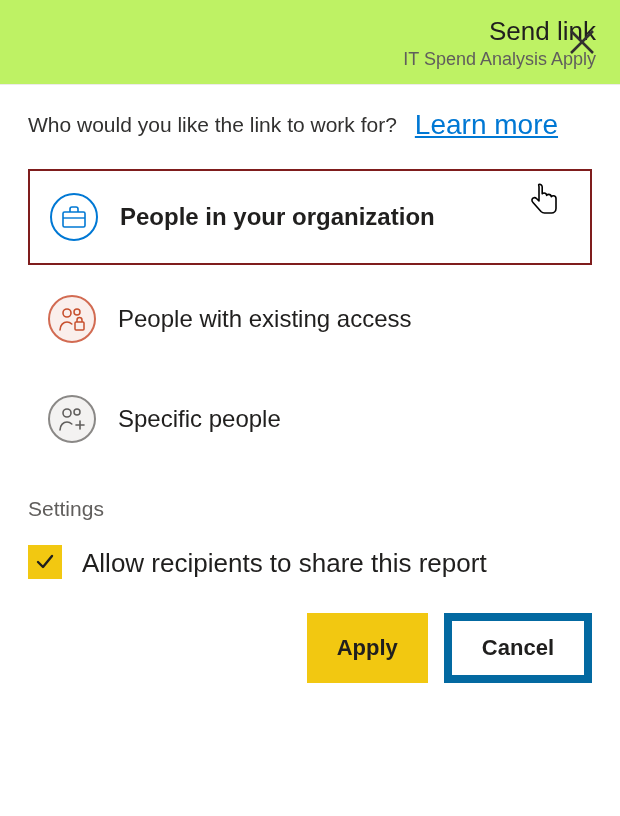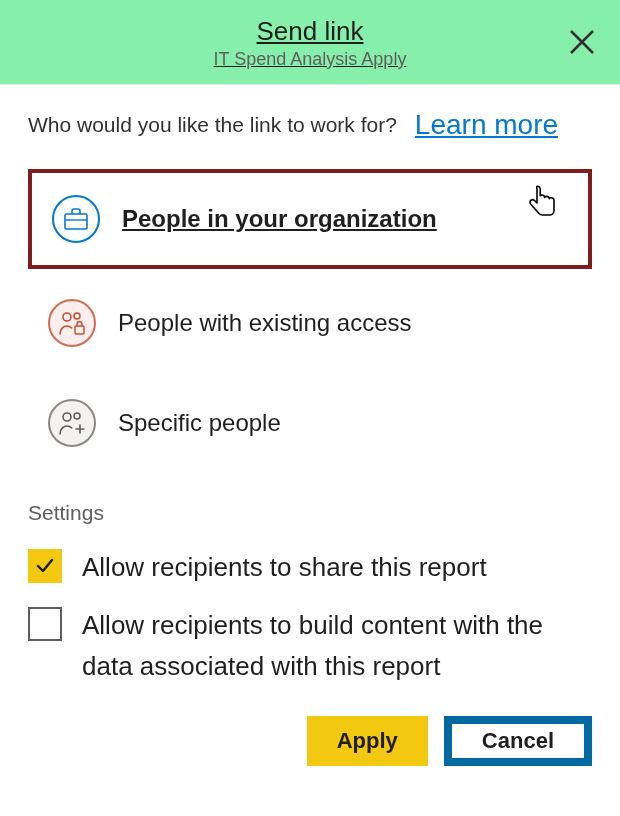--- a/index.html
+++ b/index.html
@@ -4,26 +4,25 @@
   <style>
     * { box-sizing: border-box; margin: 0; padding: 0; }
     body {
       font-family: "Segoe UI", -apple-system, sans-serif;
       width: 620px;
       height: 816px;
       background: #fff;
       color: #201f1e;
     }
     .header {
-      background: #86efac;
+      background: #bef264;
       border-bottom: 1px solid #edebe9;
       padding: 16px 24px 14px 24px;
       position: relative;
-      text-align: center;
-      text-decoration: underline;
+      text-align: right;
     }
     .header-title {
       font-size: 26px;
       font-weight: 400;
       color: #201f1e;
     }
     .header-subtitle {
       font-size: 18px;
       color: #605e5c;
       margin-top: 2px;
@@ -62,22 +61,21 @@
     .option {
       display: flex;
       align-items: center;
       gap: 22px;
       padding: 22px 20px;
       position: relative;
       cursor: pointer;
       margin-bottom: 8px;
     }
     .option.selected {
-      border: 4px solid #7f1d1d;
-      text-decoration: underline;
+      border: 2px solid #7f1d1d;
     }
     .option-icon {
       width: 48px;
       height: 48px;
       border-radius: 50%;
       display: flex;
       align-items: center;
       justify-content: center;
       flex-shrink: 0;
     }
@@ -139,21 +137,21 @@
       line-height: 1.55;
     }
     .button-row {
       display: flex;
       justify-content: flex-end;
       gap: 16px;
       margin-top: 30px;
     }
     .btn {
       font-size: 22px;
-      padding: 4px 30px;
+      padding: 14px 30px;
       cursor: pointer;
       border: none;
       font-family: inherit;
     }
     .btn-primary {
       background: #f2c811;
       color: #201f1e;
       font-weight: 600;
     }
     .btn-secondary {
@@ -230,23 +228,19 @@
 
   <div class="checkbox-row">
     <div class="checkbox checked">
       <svg width="22" height="22" viewBox="0 0 22 22">
         <path d="M4 11 L9 16 L18 5" fill="none" stroke="#201f1e" stroke-width="2.4" stroke-linecap="round" stroke-linejoin="round"></path>
       </svg>
     </div>
     <div class="checkbox-label">Allow recipients to share this report</div>
   </div>
 
-  <div class="checkbox-row">
-    <div class="checkbox"></div>
-    <div class="checkbox-label">Allow recipients to build content with the data associated with this report</div>
-  </div>
 
   <div class="button-row">
     <button class="btn btn-primary">Apply</button>
     <button class="btn btn-secondary">Cancel</button>
   </div>
 
 </div>
 
 </body></html>

